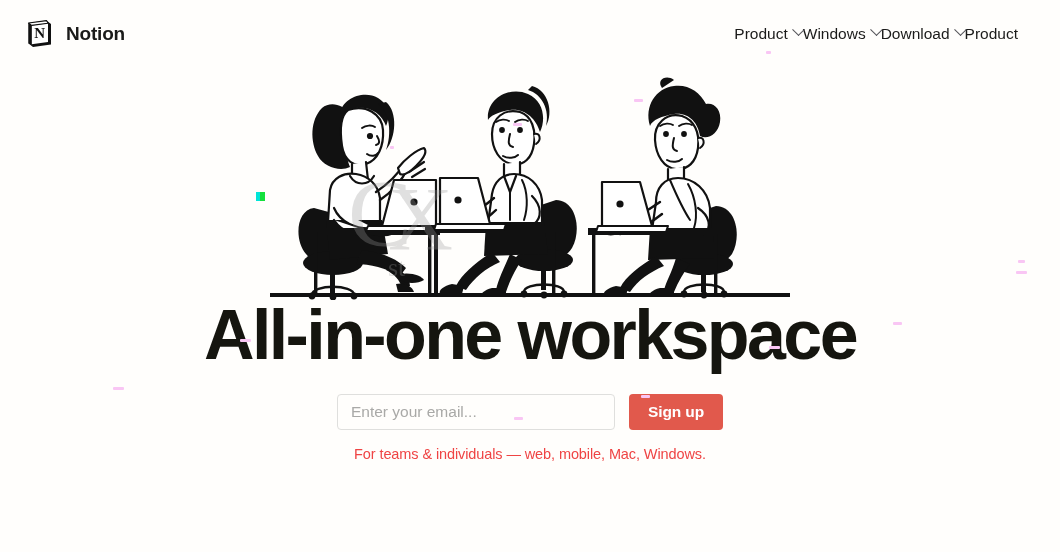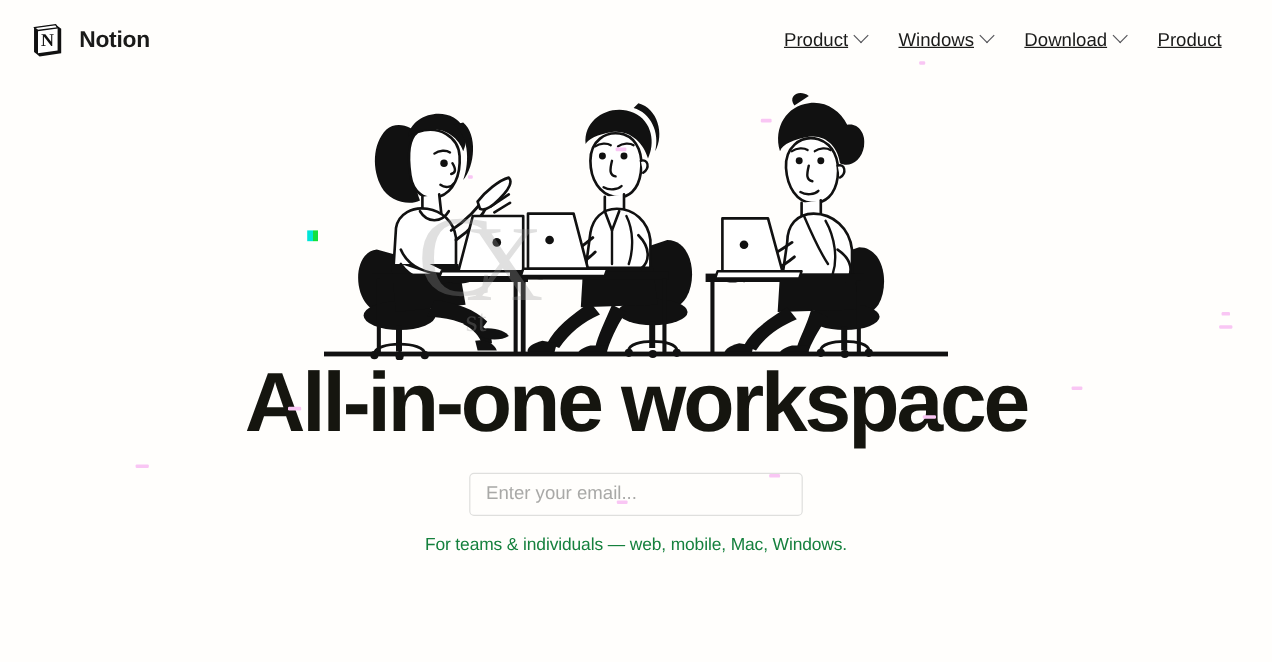--- a/index.html
+++ b/index.html
@@ -41,23 +41,21 @@
   .brand-name {
     font-size: 19px;
     font-weight: 600;
     letter-spacing: -0.2px;
     color: #1a1a19;
   }
 
   .nav {
     display: flex;
     align-items: center;
-    gap: 27px;
     padding-right: 20px;
-    text-decoration: underline;
   }
 
   .nav-item {
     display: flex;
     align-items: center;
     gap: 6px;
     font-size: 15.5px;
     font-weight: 400;
     color: #1b1b1a;
     cursor: pointer;
@@ -143,21 +141,21 @@
     font-size: 15.5px;
     font-weight: 700;
     letter-spacing: -0.1px;
     cursor: pointer;
   }
 
   .footnote {
     text-align: center;
     margin-top: 16px;
     font-size: 14.5px;
-    color: #15803d;
+    color: #ef4444;
     letter-spacing: -0.1px;
   }
 
   
   .artifact {
     position: absolute;
     background: #f9c6f4;
     height: 3px;
     border-radius: 1px;
     z-index: 4;
@@ -413,20 +411,21 @@
         <text x="118" y="208" font-family="'Liberation Serif', serif" font-size="26" fill="#9a9a9a">st</text>
       </g>
     </svg>
   </div>
 
   <h1 class="headline">All-in-one workspace</h1>
 
 
   <div class="signup">
     <input class="email-input" type="email" placeholder="Enter your email..." style="">
+    <button class="signup-btn">Sign up</button>
   </div>
 
   <p class="footnote">For teams &amp; individuals — web, mobile, Mac, Windows.</p>
 
 </div>
 
 <div id="artifact-layer">
     <div class="artifact" style="left: 766px; top: 51px; width: 5px; height: 3px; background: rgb(249, 198, 244);"></div>
     <div class="artifact" style="left: 634px; top: 99px; width: 9px; height: 3px; background: rgb(249, 198, 244);"></div>
     <div class="artifact" style="left: 513px; top: 123px; width: 9px; height: 3px; background: rgb(249, 198, 244);"></div>

